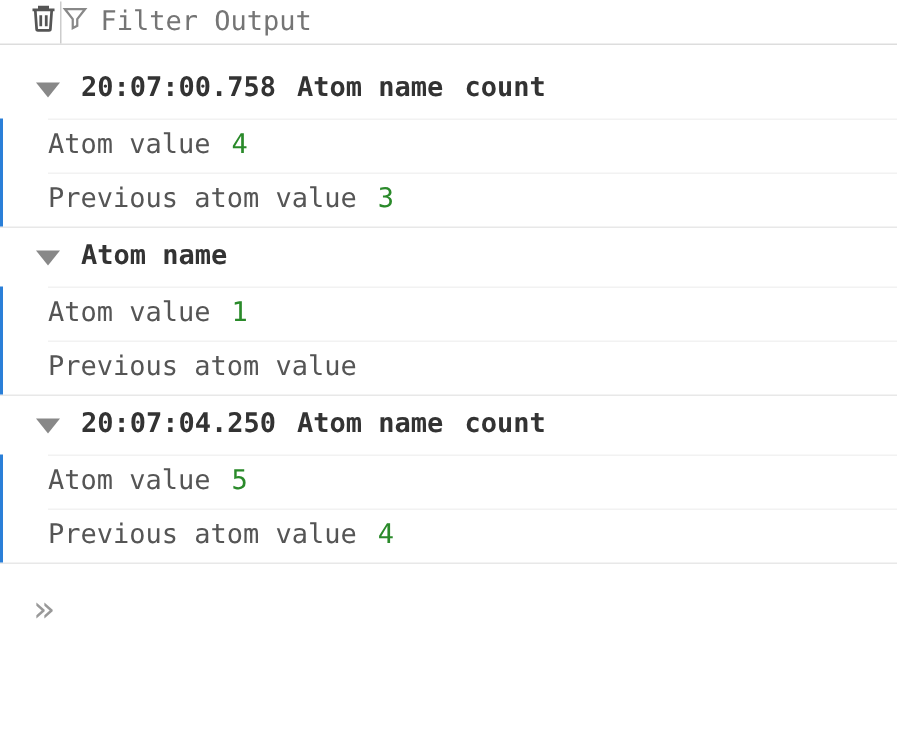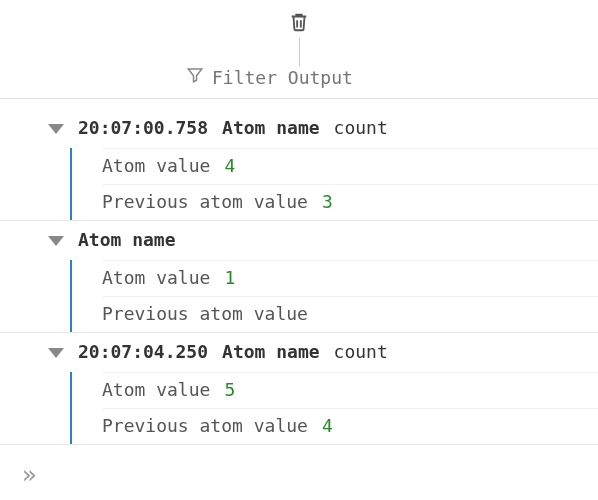--- a/index.html
+++ b/index.html
@@ -6,24 +6,23 @@
     body {
       font-family: Menlo, Monaco, Consolas, monospace;
       font-size: 18px;
       background: #fff;
       color: #333;
       width: 598px;
     }
     .toolbar {
       display: flex;
       align-items: center;
-      padding: 10px 18px;
+      padding: 0 18px;
       border-bottom: 1px solid #ddd;
       gap: 0;
-      flex-direction: column;
     }
     .trash-icon svg { width: 22px; height: 24px; }
     .divider {
       width: 1px;
       height: 28px;
       background: #ccc;
     }
     .filter-wrap {
       display: flex;
       align-items: center;
@@ -37,43 +36,41 @@
       font-size: 18px;
       color: #888;
       background: transparent;
       width: 200px;
     }
     .logs {
       padding: 10px 0 6px 0;
     }
     .group {
       border-bottom: 1px solid #e8e8e8;
-      padding-left: 24px;
     }
     .group-header {
       display: flex;
       align-items: center;
       padding: 8px 18px 10px 24px;
       gap: 14px;
       font-weight: bold;
       cursor: pointer;
     }
     .chevron {
       width: 0; height: 0;
       border-left: 8px solid transparent;
       border-right: 8px solid transparent;
       border-top: 10px solid #888;
       margin-top: 2px;
     }
     .ts { }
     .label { }
-    .name { font-weight: normal; }
+    .name { font-weight: bold; }
     .group-body {
       border-left: 2px solid #2a7fd8;
-      margin-left: 46px;
       padding-left: 30px;
     }
     .row {
       display: flex;
       align-items: baseline;
       gap: 14px;
       padding: 6px 0 8px 0;
       color: #555;
       font-weight: normal;
       border-top: 1px solid #f2f2f2;

